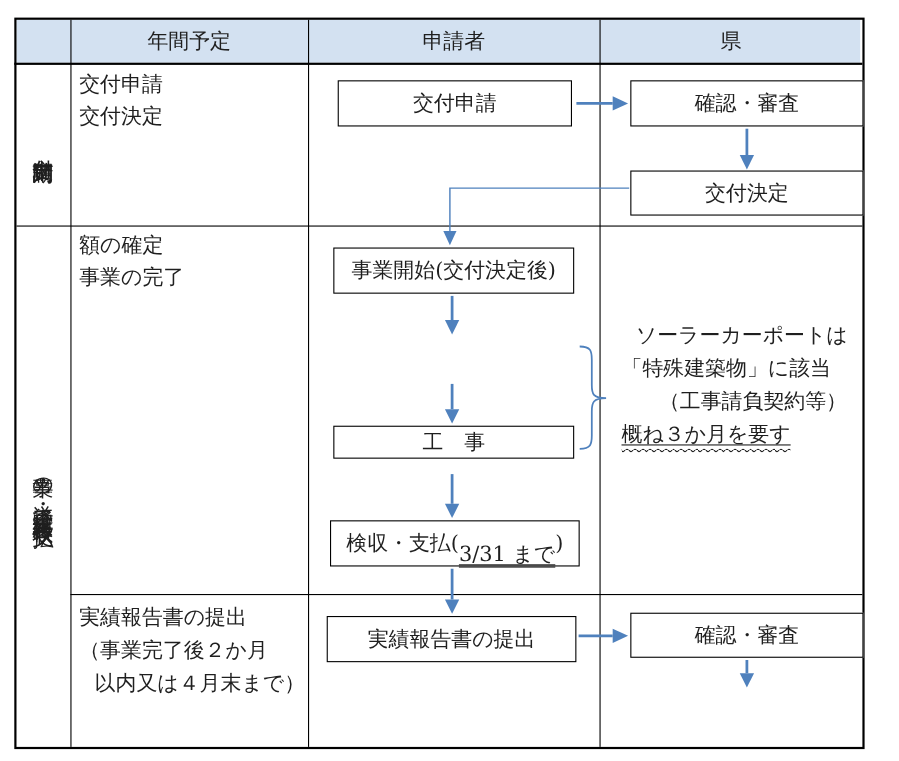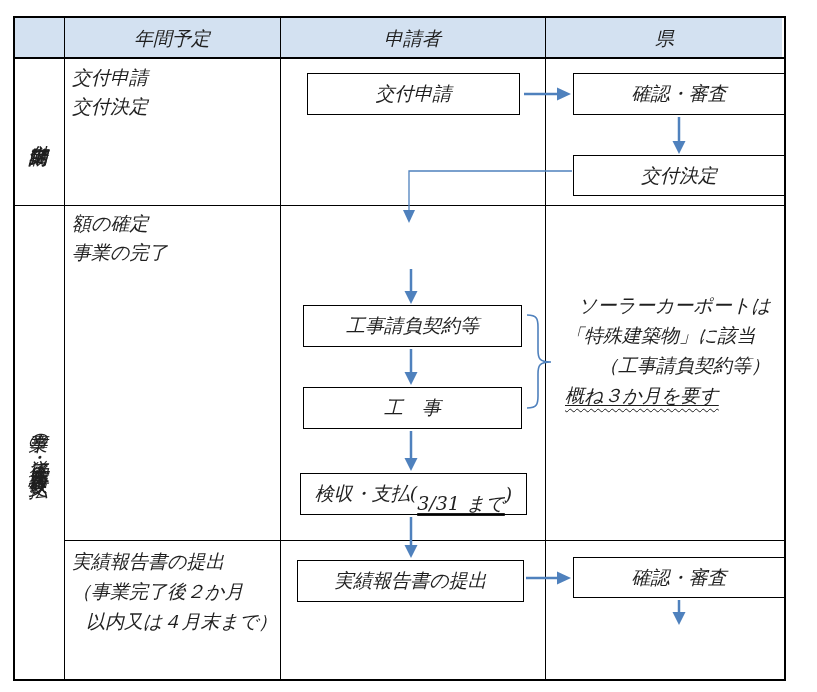--- a/index.html
+++ b/index.html
@@ -3,21 +3,21 @@
 <meta charset="utf-8">
 <style>
   :root{
     --header-bg:#d3e1f1;
     --arrow:#4f81bd;
     --border:#000000;
     --text:#1f1f1f;
   }
   html,body{margin:0;padding:0;background:#ffffff;}
   body{font-family:"DejaVu Serif","Liberation Serif",serif;color:var(--text);}
-  #canvas{position:relative;width:817px;height:692px;background:#ffffff;overflow:hidden;font-style:italic;}
+  #canvas{position:relative;width:817px;height:692px;background:#ffffff;overflow:hidden;}
 
   
   .tbl-outer{position:absolute;left:13px;top:16px;width:769px;height:661px;border:2px solid var(--border);}
   .header-bg{position:absolute;left:15px;top:18px;width:767px;height:39px;background:var(--header-bg);}
   .hline{position:absolute;background:var(--border);height:1px;}
   .hline.thick{height:2px;}
   .vline{position:absolute;background:var(--border);width:1px;}
 
   
   .hdr{position:absolute;top:26px;height:24px;font-size:19px;text-align:center;line-height:24px;}
@@ -78,22 +78,22 @@
     <div>額の確定</div>
     <div>事業の完了</div>
   </div>
   <div class="sched" style="top:546px;line-height:30px;">
     <div>実績報告書の提出</div>
     <div>（事業完了後２か月</div>
     <div style="padding-left:14px;">以内又は４月末まで）</div>
   </div>
 
   <div class="fbox" style="left:307px;top:73px;width:213px;height:42px;">交付申請</div>
-  <div class="fbox" style="left:303px;top:305px;width:219px;height:42px;">工事請負契約等</div>
-  <div class="fbox" style="left:303px;top:387px;width:219px;height:42px;">工　事</div>
+  <div class="fbox" style="left:303px;top:225px;width:219px;height:42px;">事業開始(交付決定後)</div>
+  <div class="fbox" style="left:303px;top:387px;width:219px;height:30px;">工　事</div>
   <div class="fbox" style="left:300px;top:473px;width:227px;height:42px;">
     <span>検収・支払(</span>
       <span class="u-double">3/31 まで</span>
       <span>)</span>
   </div>
   <div class="fbox" style="left:297px;top:560px;width:227px;height:42px;">実績報告書の提出</div>
 
   <div class="fbox" style="left:573px;top:73px;width:212px;height:42px;">確認・審査</div>
   <div class="fbox" style="left:573px;top:155px;width:212px;height:41px;">交付決定</div>
   <div class="fbox" style="left:573px;top:557px;width:212px;height:41px;">確認・審査</div>

